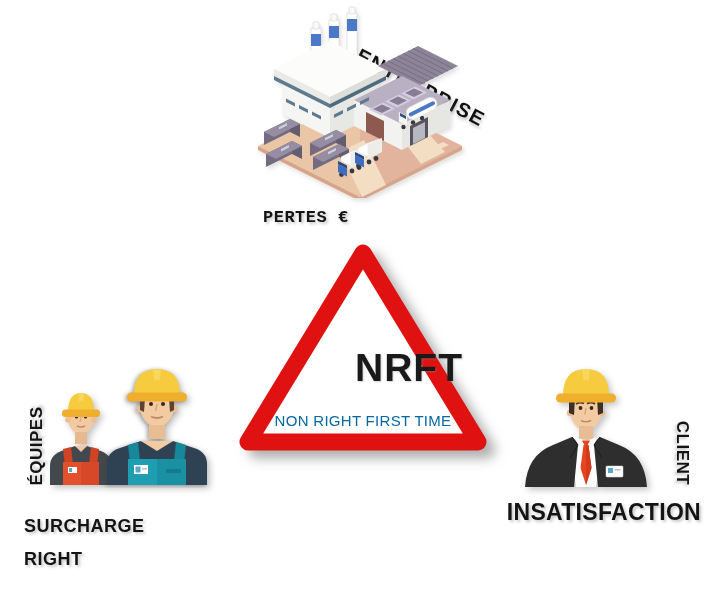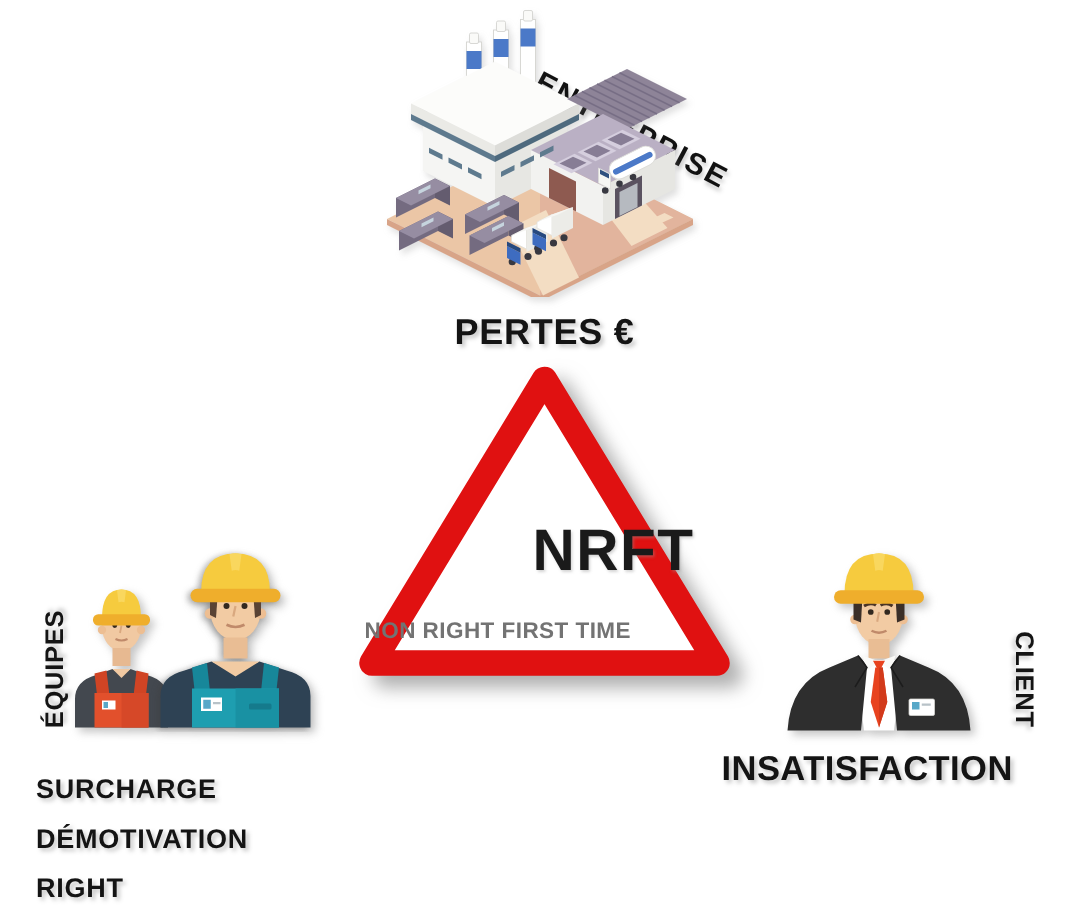--- a/index.html
+++ b/index.html
@@ -7,27 +7,27 @@
     position:relative;width:710px;height:606px;background:#FFFFFF;overflow:hidden;
     font-family:"Liberation Sans","DejaVu Sans",sans-serif;color:#141414;
   }
   svg{position:absolute;display:block;}
   .factory-svg{left:252px;top:6px;width:215px;height:192px;filter:drop-shadow(2px 3px 2px rgba(130,130,130,0.25));}
   .triangle-svg{left:225px;top:240px;width:300px;height:235px;filter:drop-shadow(9px 8px 6px rgba(110,110,110,0.55));}
   .workers-svg{left:28px;top:352px;width:205px;height:136px;filter:drop-shadow(3px 3px 3px rgba(110,110,110,0.4));}
   .client-svg{left:520px;top:360px;width:135px;height:132px;filter:drop-shadow(3px 3px 3px rgba(110,110,110,0.4));}
   .lbl{position:absolute;font-weight:700;text-shadow:2px 2px 3px rgba(130,130,130,0.45);white-space:nowrap;}
   .entreprise-label{left:363px;top:44px;font-size:20px;letter-spacing:1.5px;transform:rotate(28deg);transform-origin:0 0;color:#111;}
-  .pertes{left:263px;top:208px;width:200px;text-align:center;font-size:24px;letter-spacing:0.5px;}
+  .pertes{left:263px;top:208px;width:200px;font-size:17px;letter-spacing:0.5px;font-family:Liberation Mono, monospace;}
   .nrft{left:263px;top:346px;width:200px;text-align:right;font-size:39px;font-weight:700;letter-spacing:1px;color:#1A1A1A;text-shadow:1px 1px 2px rgba(150,150,150,0.4);}
-  .nrft-sub{left:243px;top:412px;width:240px;font-size:15px;font-weight:700;letter-spacing:0.3px;color:#737373;position:absolute;white-space:nowrap;}
+  .nrft-sub{left:243px;top:412px;width:240px;text-align:center;font-size:15px;font-weight:400;letter-spacing:0.3px;color:#0369a1;position:absolute;white-space:nowrap;}
   .equipes{left:37px;top:446px;font-size:17px;letter-spacing:0.5px;transform:translate(-50%,-50%) rotate(-90deg);}
   .left-consequences{position:absolute;left:24px;top:497px;font-size:18px;font-weight:700;letter-spacing:0.5px;line-height:33px;text-shadow:2px 2px 3px rgba(130,130,130,0.45);margin-top:13px;}
   .client-label{left:682px;top:453px;font-size:17px;letter-spacing:0.5px;transform:translate(-50%,-50%) rotate(90deg);}
-  .insatisfaction{left:481px;top:499px;width:220px;text-align:left;font-size:23px;letter-spacing:0.3px;}
+  .insatisfaction{left:481px;top:499px;width:220px;text-align:right;font-size:23px;letter-spacing:0.3px;}
 </style>
 </head>
 <body>
 
 <div class="canvas">
 
   <div class="lbl entreprise-label">ENTREPRISE</div>
 
   <svg class="factory-svg" viewBox="0 0 215 192">
     <g>
@@ -227,21 +227,20 @@
       <rect x="107.5" y="114.5" width="5" height="6" fill="#58A8C8"></rect>
       <rect x="114" y="116" width="5" height="1.5" fill="#B8C2C8"></rect>
       <rect x="138" y="117" width="15" height="4" rx="1" fill="#157A8C"></rect>
     </g>
   </svg>
 
   <div class="lbl equipes">ÉQUIPES</div>
 
   <div class="left-consequences">
     <div>SURCHARGE</div>
-    <div>DÉMOTIVATION</div>
     <div>RIGHT</div>
   </div>
 
   <svg class="client-svg" viewBox="0 0 135 132">
     <g>
       <ellipse cx="66" cy="50" rx="16" ry="20" fill="#F2CBA3"></ellipse>
       <circle cx="50" cy="53" r="3.2" fill="#EDBE92"></circle>
         <circle cx="82" cy="53" r="3.2" fill="#EDBE92"></circle>
       <polygon points="49,40 55,37 54,55 49,53" fill="#3B2F28"></polygon>
       <polygon points="83,40 77,37 78,55 83,53" fill="#3B2F28"></polygon>

